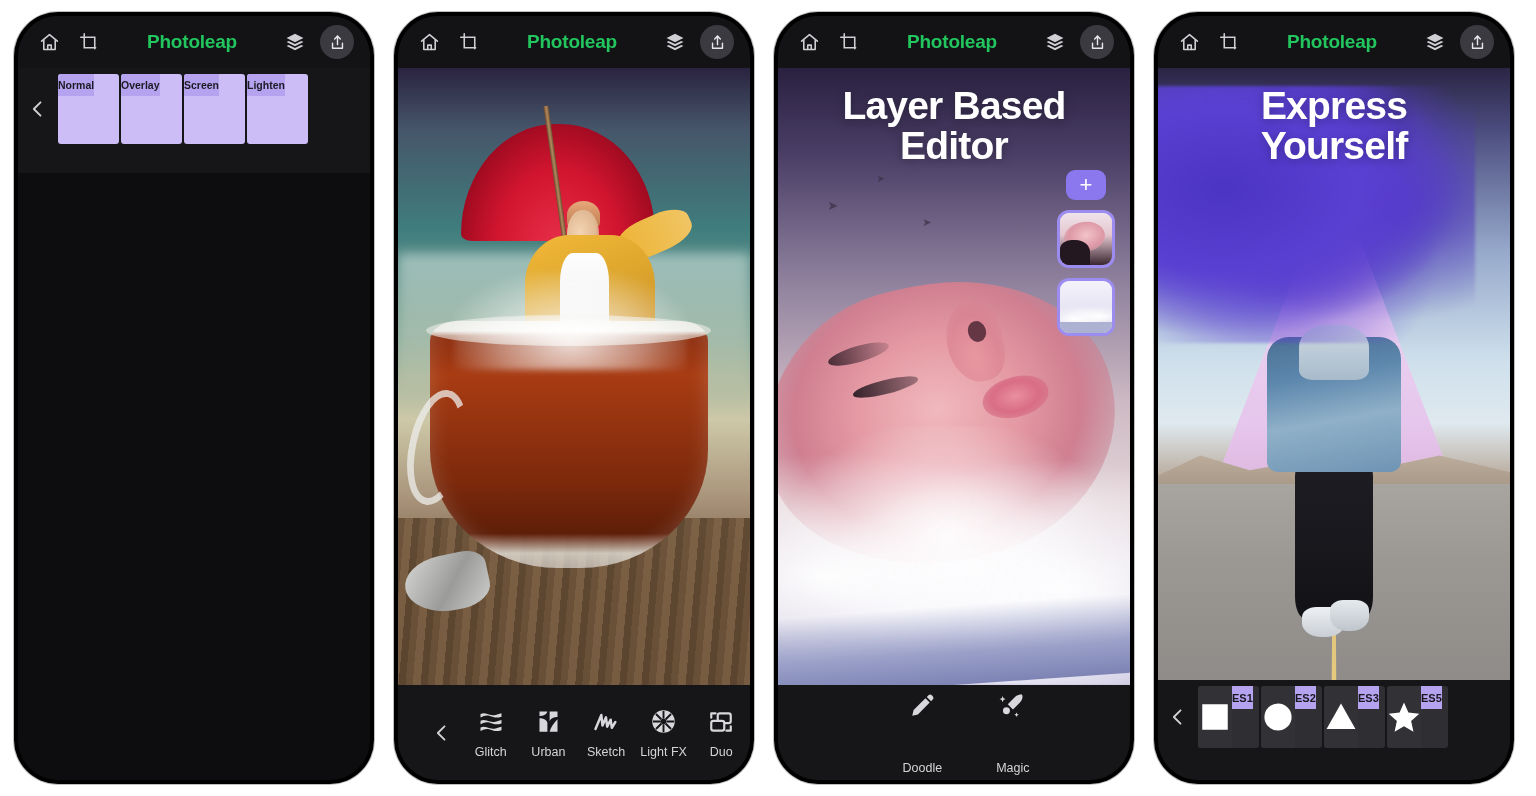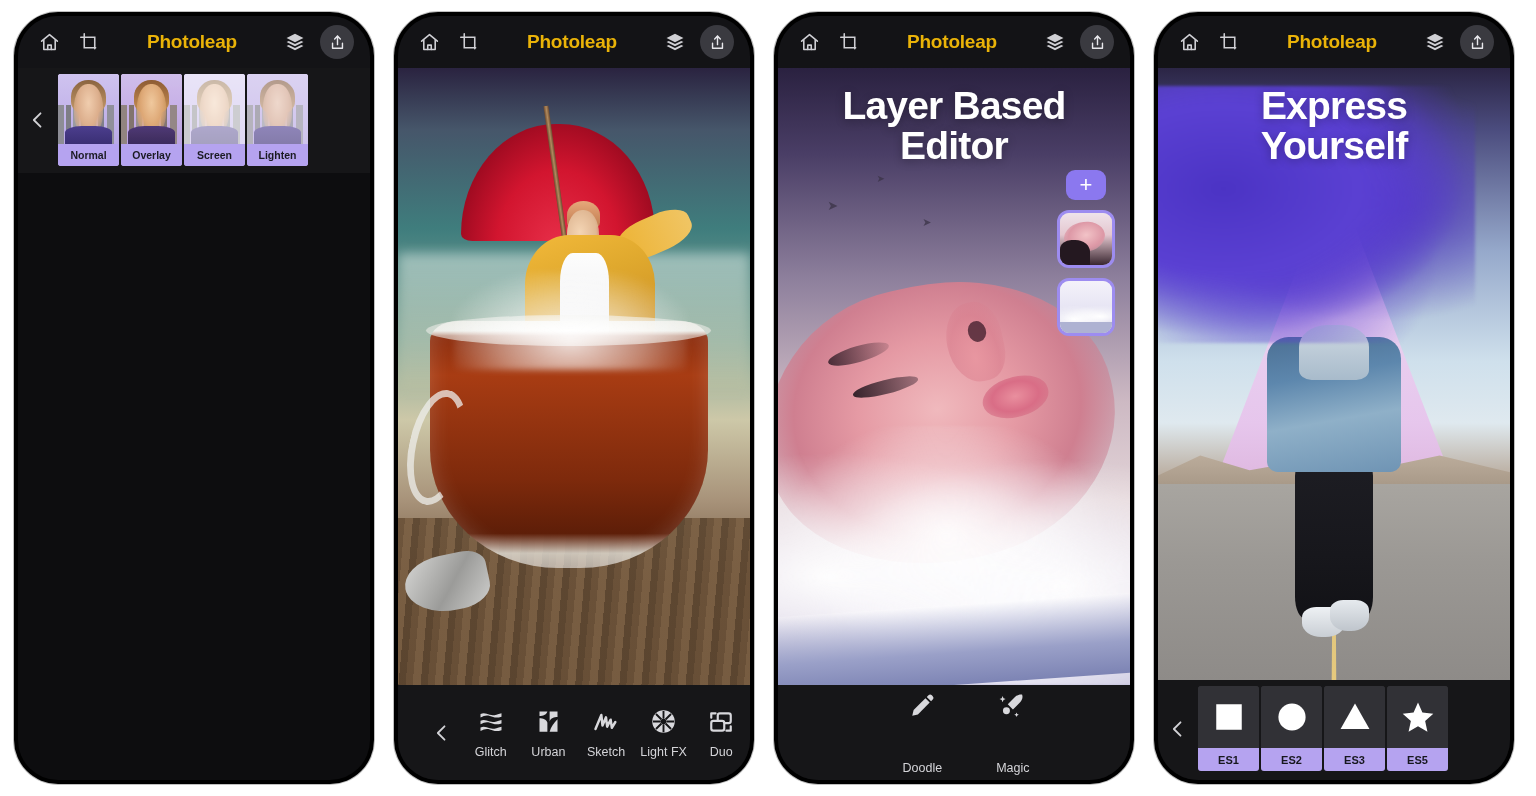--- a/index.html
+++ b/index.html
@@ -53,21 +53,21 @@
   .topbar .tb-icon {
     width: 30px; height: 30px;
     display: flex; align-items: center; justify-content: center;
     color: #cfcfd4;
   }
   .topbar .tb-title {
     flex: 1;
     text-align: center;
     font-size: 19px;
     font-weight: bold;
-    color: #eab308;
+    color: #22c55e;
     letter-spacing: -0.2px;
   }
   .tb-share {
     width: 34px; height: 34px;
     border-radius: 50%;
     background: #3a3a40;
     display: flex; align-items: center; justify-content: center;
     color: #e8e8ec;
   }
 
@@ -111,21 +111,21 @@
   }
 
   
   .bb-filters { height: 105px; padding: 6px 0 4px 0; }
   .filterstrip { display: flex; flex: 1 1 auto; overflow: hidden; gap: 2px; }
   .filter-cell {
     flex: 0 0 61px;
     border-radius: 3px;
     overflow: hidden;
     background: #cdbdf7;
-    display: flex; flex-direction: column;
+    display: flex; flex-direction: row;
   }
   .filter-thumb { height: 70px; position: relative; overflow: hidden; background:#d8cdf5; }
   .filter-label {
     height: 22px;
     background: #b5a3f0;
     color: #1b1b23;
     font-size: 10.5px;
     font-weight: bold;
     display: flex; align-items: center; justify-content: center;
   }
@@ -145,21 +145,21 @@
   .toolrow.centered { justify-content: center; gap: 54px; flex: 1 1 auto; }
   .toolrow.centered .tool { flex: 0 0 auto; gap: 40px; }
 
   
   .bb-shapes { height: 100px; padding: 6px 0 4px 0; }
   .shapestrip { display: flex; flex: 1 1 auto; gap: 2px; overflow: hidden; }
   .shape-cell {
     flex: 0 0 61px;
     border-radius: 3px;
     overflow: hidden;
-    display: flex; flex-direction: column;
+    display: flex; flex-direction: row;
     background: #2e2e33;
   }
   .shape-face {
     height: 62px;
     background: #313136;
     display: flex; align-items: center; justify-content: center;
   }
   .shape-label {
     height: 23px;
     background: #b5a3f0;

